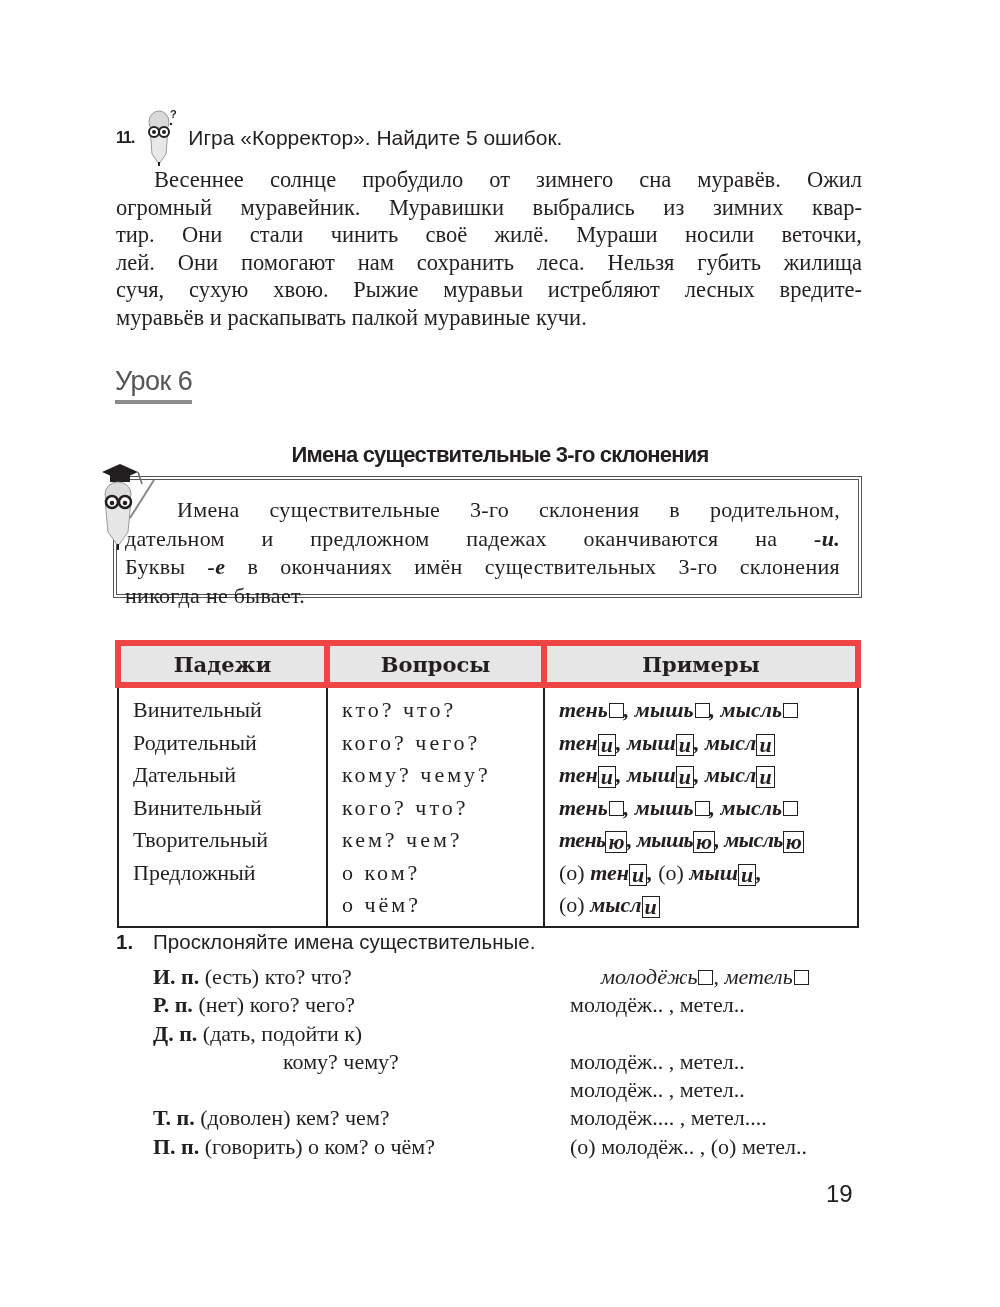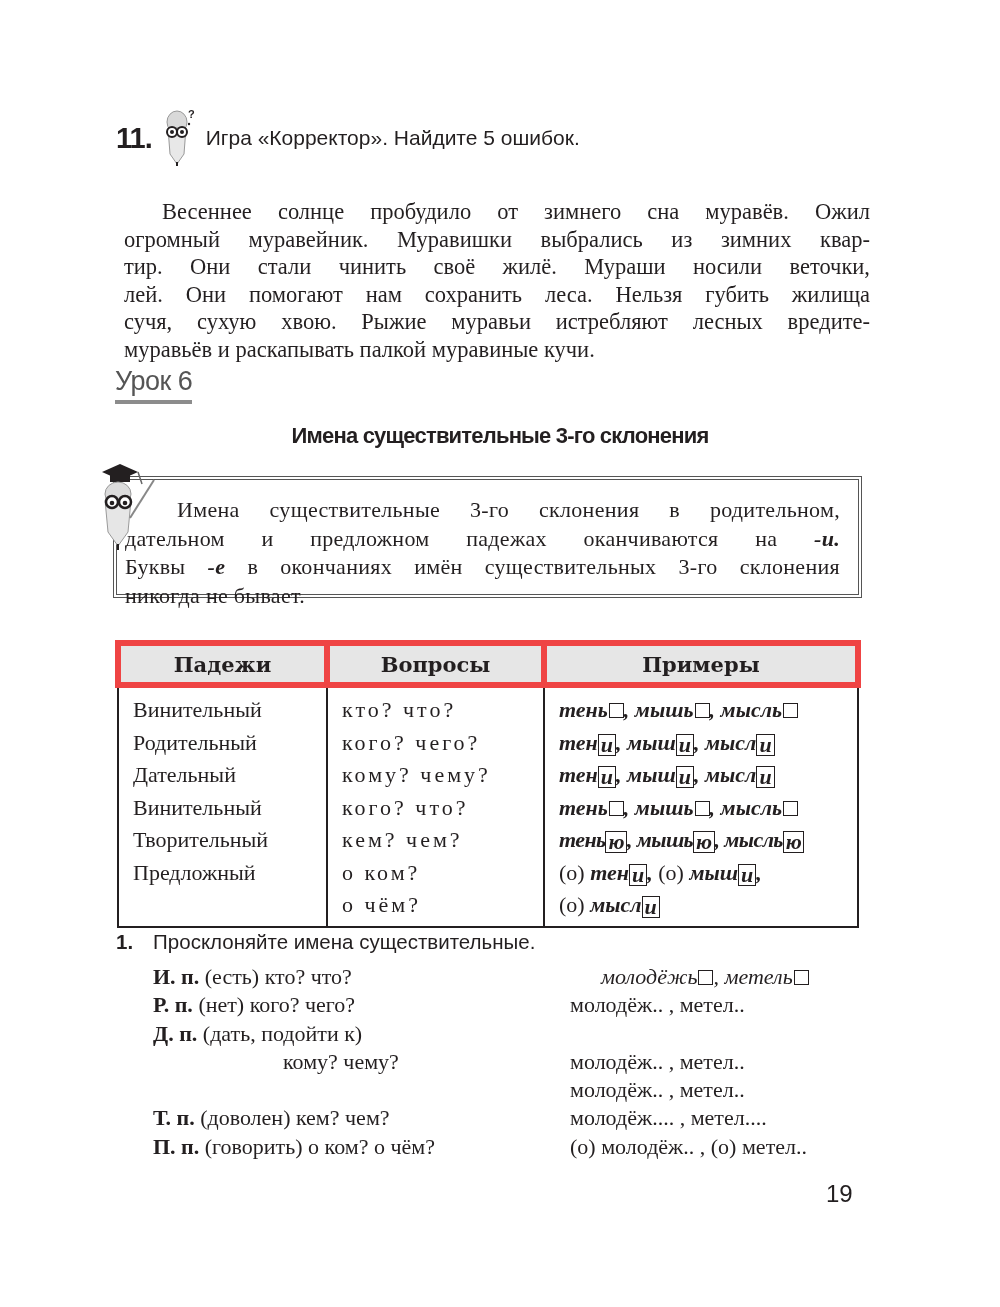--- a/index.html
+++ b/index.html
@@ -1,31 +1,31 @@
 <!DOCTYPE html>
 <html><head>
 <meta charset="utf-8">
 <style>
   html, body { margin: 0; padding: 0; background: #ffffff; }
   body { width: 1000px; height: 1307px; position: relative; color: #231f20; font-family: "DejaVu Serif", serif; }
   .abs { position: absolute; }
 
   
   .ex-head { left: 116px; top: 118px; height: 40px; display: flex; align-items: center; font-family: "Liberation Sans", sans-serif; }
-  .ex-num { font-weight: bold; font-size: 29px; letter-spacing: -1px; margin-right: 10px; }
+  .ex-num { font-weight: bold; font-size: 16px; letter-spacing: -1px; margin-right: 10px; }
   .ex-title { font-size: 21px; margin-left: 8px; }
-  .para { left: 124px; top: 166px; width: 746px; font-family: "Liberation Serif", serif; font-size: 22.5px; line-height: 27.5px; text-align: justify; margin-top: 32px; }
+  .para { left: 116px; top: 166px; width: 746px; font-family: "Liberation Serif", serif; font-size: 22.5px; line-height: 27.5px; text-align: justify; }
   .para span { display: block; }
   .para .l-first { text-indent: 38px; }
   .para .l-last { text-align: left; }
   .para span.j { text-align-last: justify; }
 
   
   .lesson { left: 115px; top: 366px; font-family: "Liberation Sans", sans-serif; font-size: 27px; color: #555; padding-bottom: 3px; border-bottom: 4px solid #8c8c8c; letter-spacing: -0.5px; }
-  .topic { left: 0; width: 1000px; top: 423px; text-align: center; font-family: "Liberation Sans", sans-serif; font-weight: bold; font-size: 22px; letter-spacing: -0.8px; }
+  .topic { left: 0; width: 1000px; top: 442px; text-align: center; font-family: "Liberation Sans", sans-serif; font-weight: bold; font-size: 22px; letter-spacing: -0.8px; }
 
   
   .rule-box { left: 113px; top: 476px; width: 749px; height: 122px; border: 1px solid #555; box-sizing: border-box; padding: 2px; }
   .rule-inner { border: 1px solid #555; width: 100%; height: 100%; box-sizing: border-box; padding: 16px 18px 0 8px; font-family: "Liberation Serif", serif; font-size: 22px; line-height: 28.5px; letter-spacing: 0.3px; }
   .rule-inner span { display: block; text-align: justify; text-align-last: justify; }
   .rule-inner .r1 { padding-left: 52px; }
   .rule-inner .rlast { text-align-last: left; }
   .bi { font-weight: bold; font-style: italic; }
 
   

